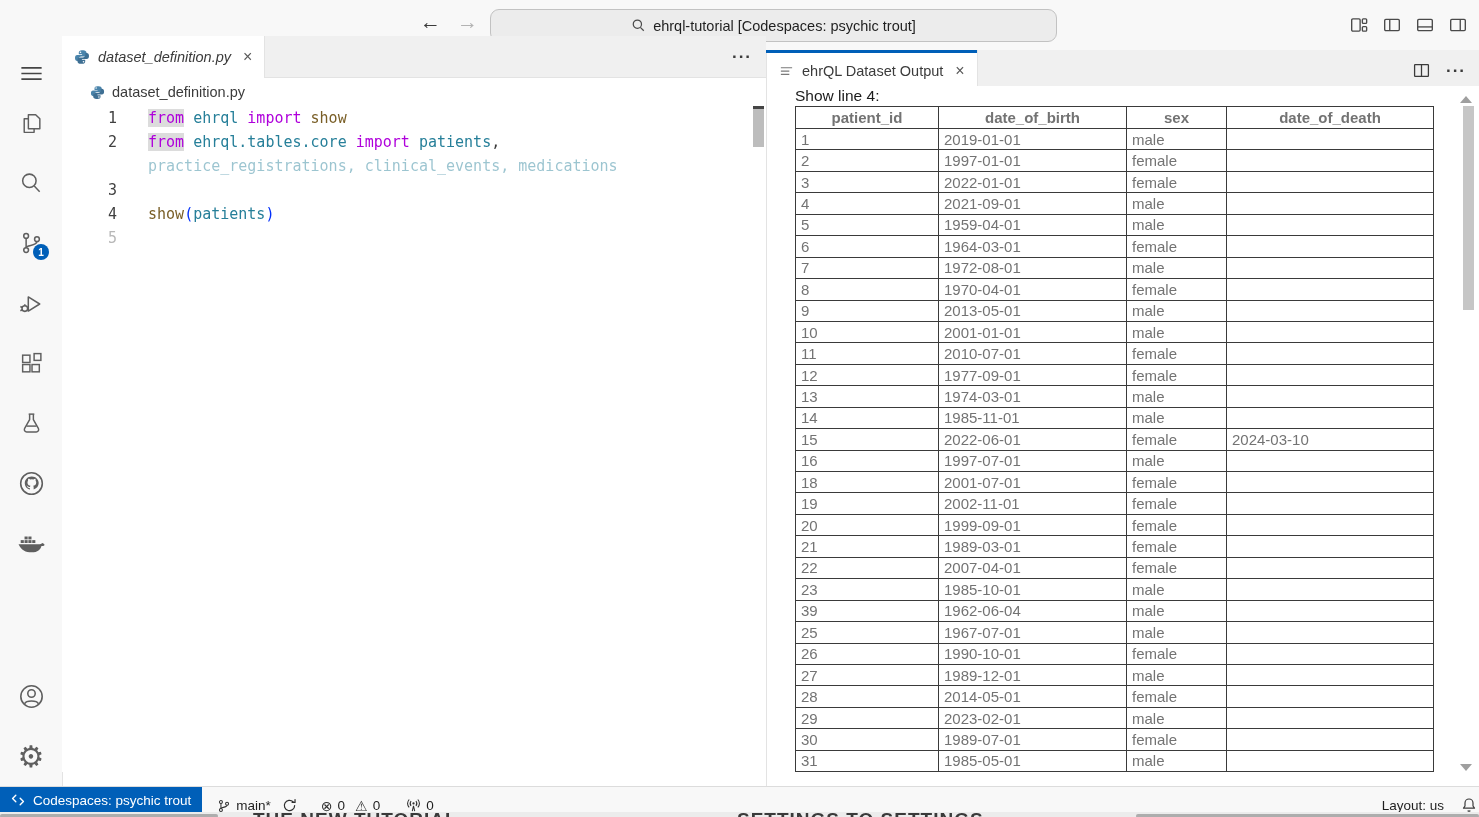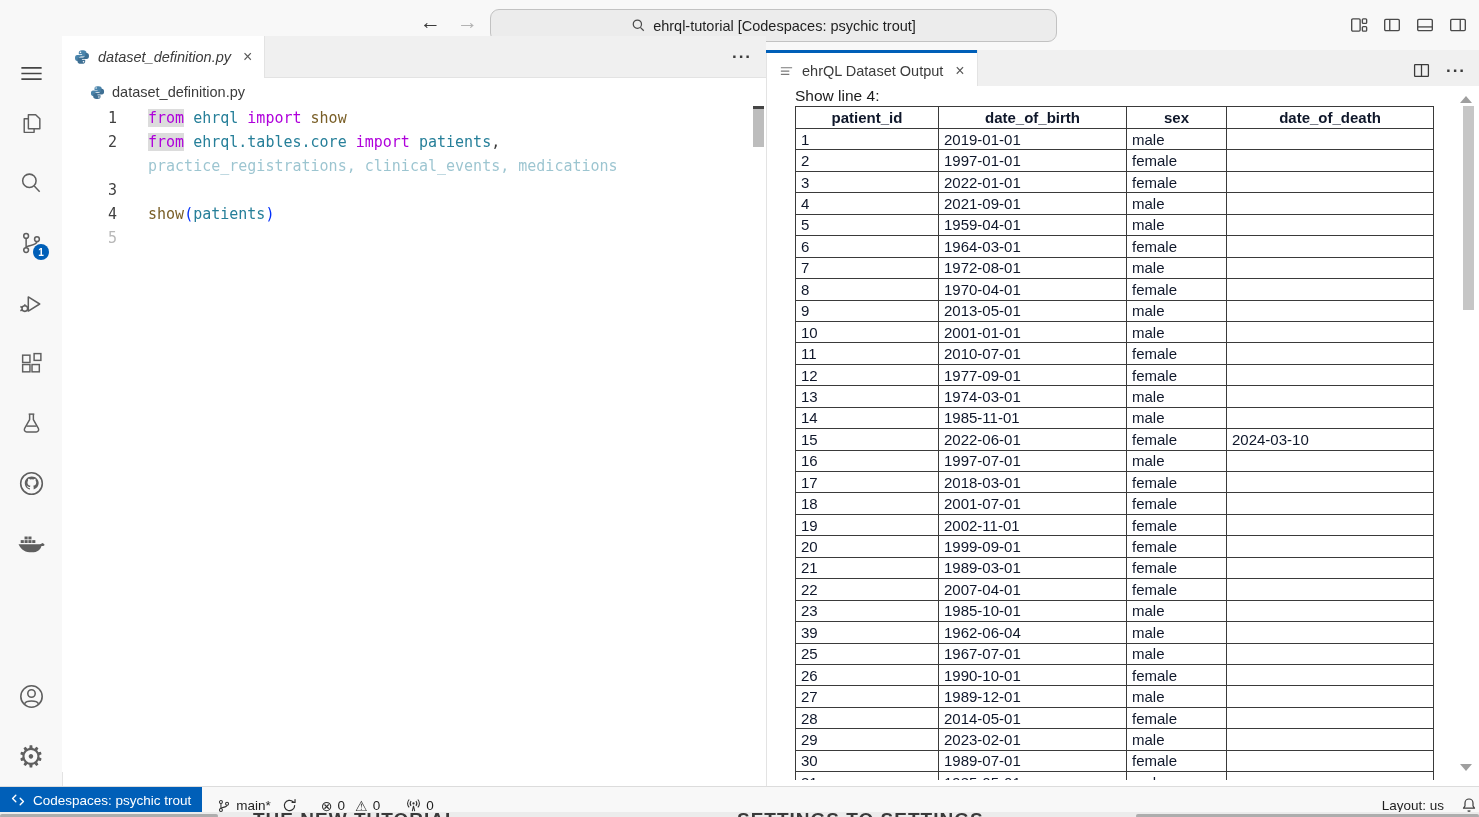--- a/index.html
+++ b/index.html
@@ -48,21 +48,21 @@
   .tk-kw{color:var(--kw,#af00db);} .tk-mod{color:var(--mod,#267f99);}
   .tk-fn{color:var(--fn,#795e26);} .tk-paren{color:var(--paren,#0431fa);}
   .tk-plain{color:var(--plain,#3b3b3b);}
   .tk-faded{color:var(--mod,#267f99);opacity:.45;}
   .tk-hl{background:#dcdcdc;}
   .ed-scroll-cap{position:absolute;right:2px;top:70px;width:11px;height:3px;background:#454545;}
   .ed-scroll{position:absolute;right:2px;top:73px;width:11px;height:38px;background:#bdbdbd;}
   
   .webview{position:absolute;left:0;top:36px;width:713px;height:694px;overflow:hidden;background:#fff;}
   .out-heading{margin:1px 0 1px 28px;font-size:15.5px;color:#1b1b1b;}
-  .out-table{border-collapse:collapse;margin-left:28px;font-size:15px;color:#0f172a;table-layout:fixed;}
+  .out-table{border-collapse:collapse;margin-left:28px;font-size:15px;color:#737373;table-layout:fixed;}
   .out-table th,.out-table td{border:1px solid var(--tableBorder,#3a3a3a);overflow:hidden;white-space:nowrap;}
   .out-table th{font-weight:700;text-align:center;height:21px;padding:0 5px;}
   .out-table td{height:20.45px;padding:0 5px;text-align:left;}
   .wv-up{position:absolute;right:8px;top:10px;width:0;height:0;border-left:6px solid transparent;
          border-right:6px solid transparent;border-bottom:7px solid #9f9f9f;}
   .wv-thumb{position:absolute;right:6px;top:20px;width:11px;height:204px;background:#c6c6c6;}
   .wv-down{position:absolute;right:8px;top:678px;width:0;height:0;border-left:6px solid transparent;
            border-right:6px solid transparent;border-top:7px solid #9f9f9f;}
   
   .statusbar{position:absolute;left:0;top:786px;width:1479px;height:26px;background:#f8f8f8;
@@ -410,26 +410,20 @@
               <td>female</td>
               <td>2024-03-10</td>
             </tr>
             <tr>
               <td>16</td>
               <td>1997-07-01</td>
               <td>male</td>
               <td></td>
             </tr>
             <tr>
-              <td>17</td>
-              <td>2018-03-01</td>
-              <td>female</td>
-              <td></td>
-            </tr>
-            <tr>
               <td>18</td>
               <td>2001-07-01</td>
               <td>female</td>
               <td></td>
             </tr>
             <tr>
               <td>19</td>
               <td>2002-11-01</td>
               <td>female</td>
               <td></td>

